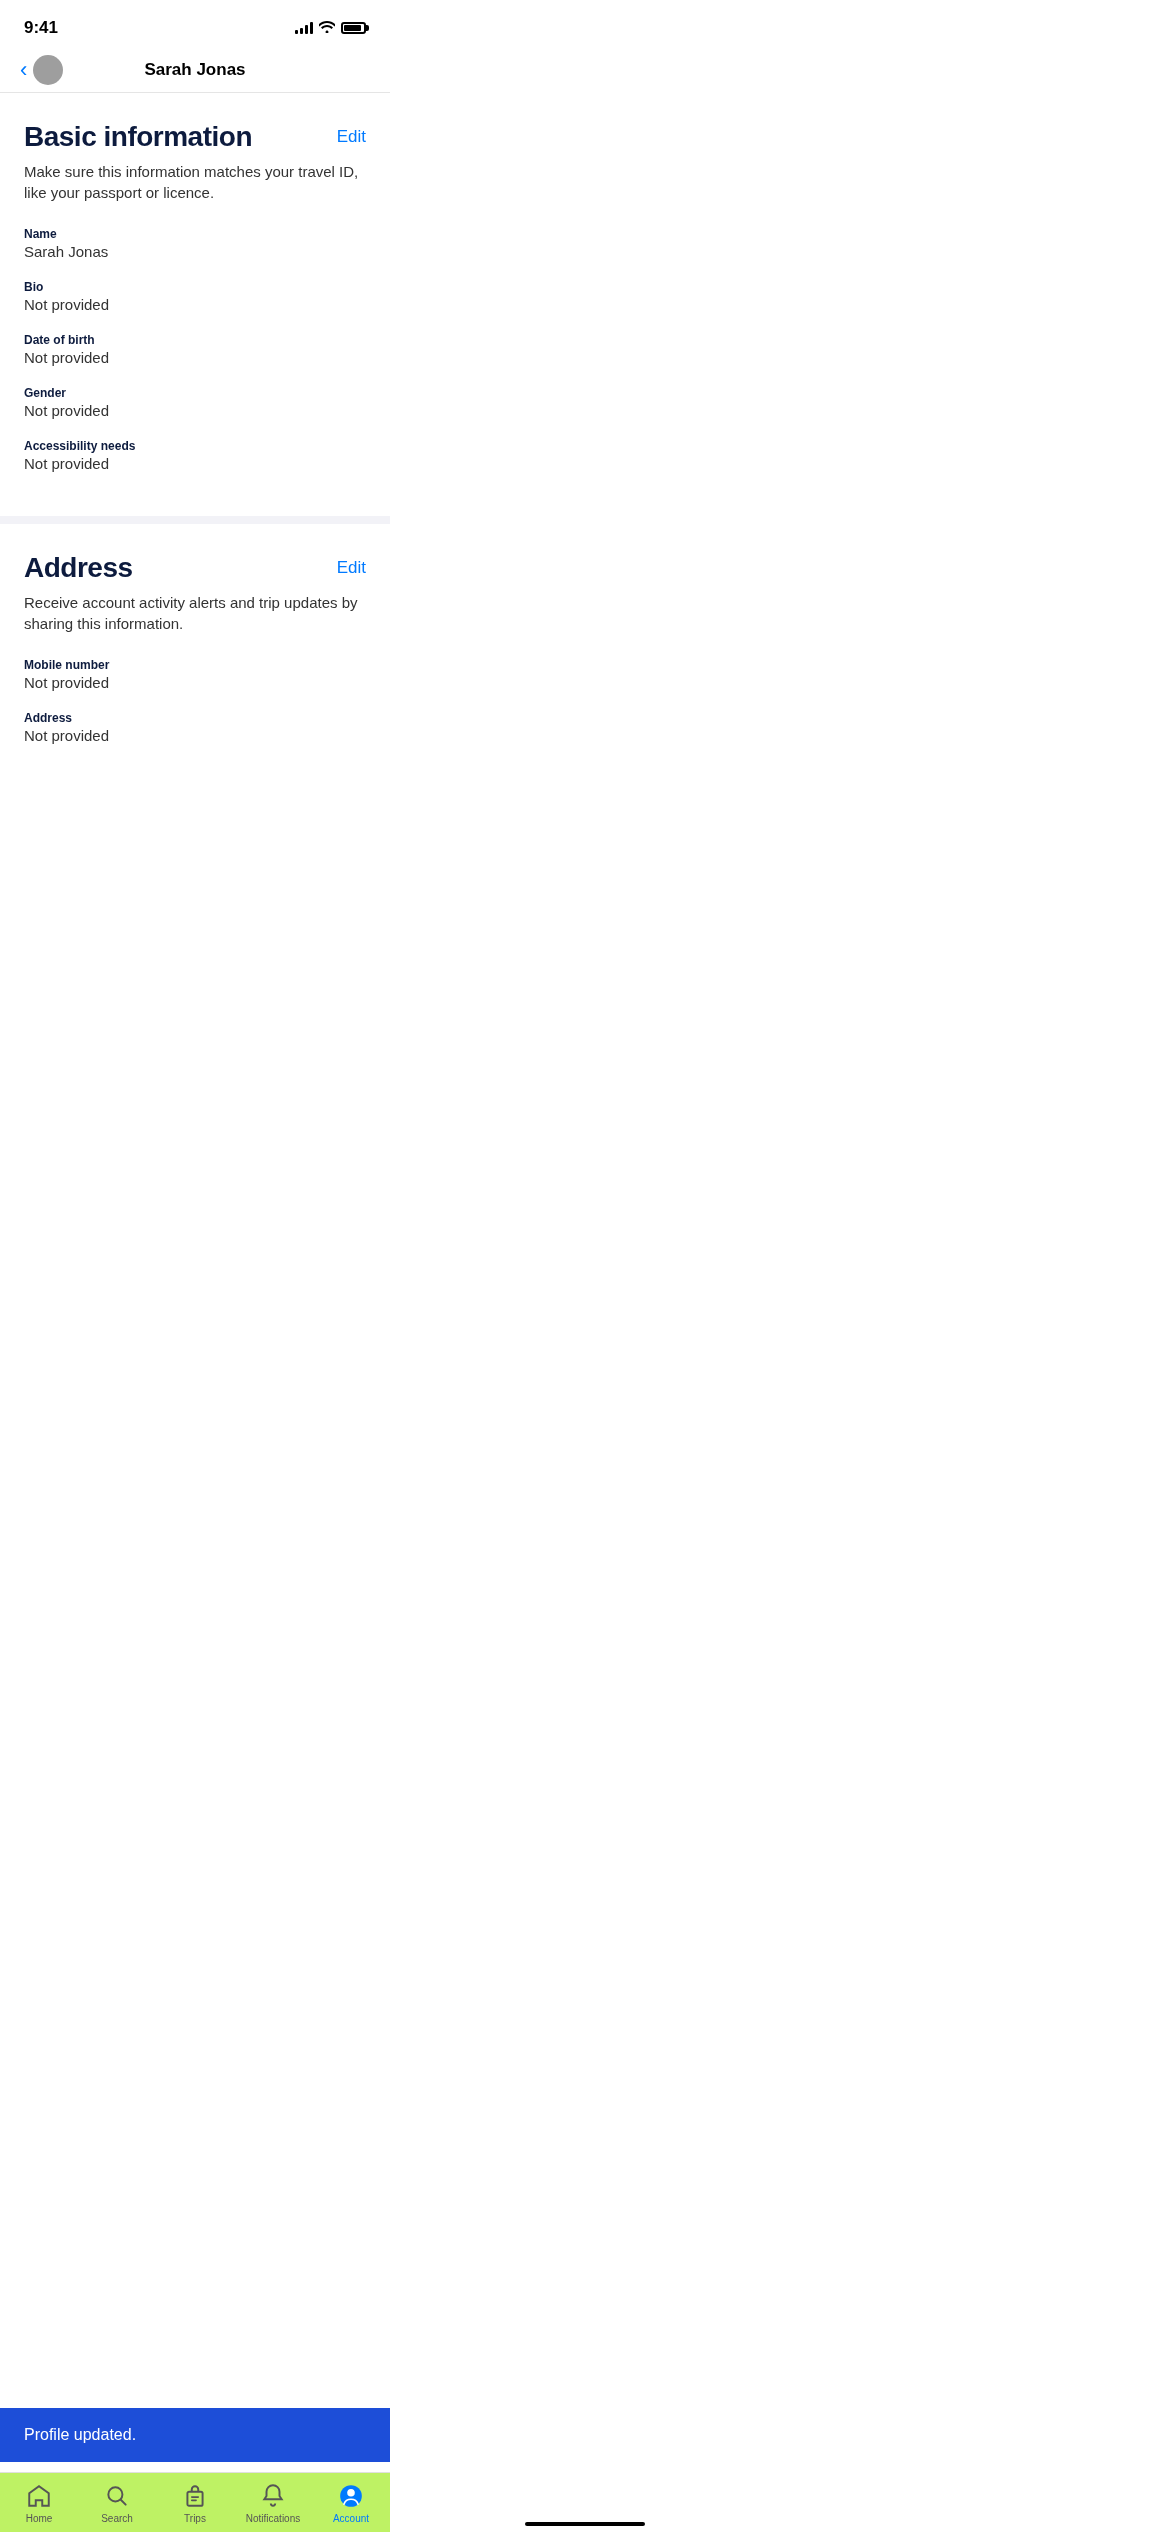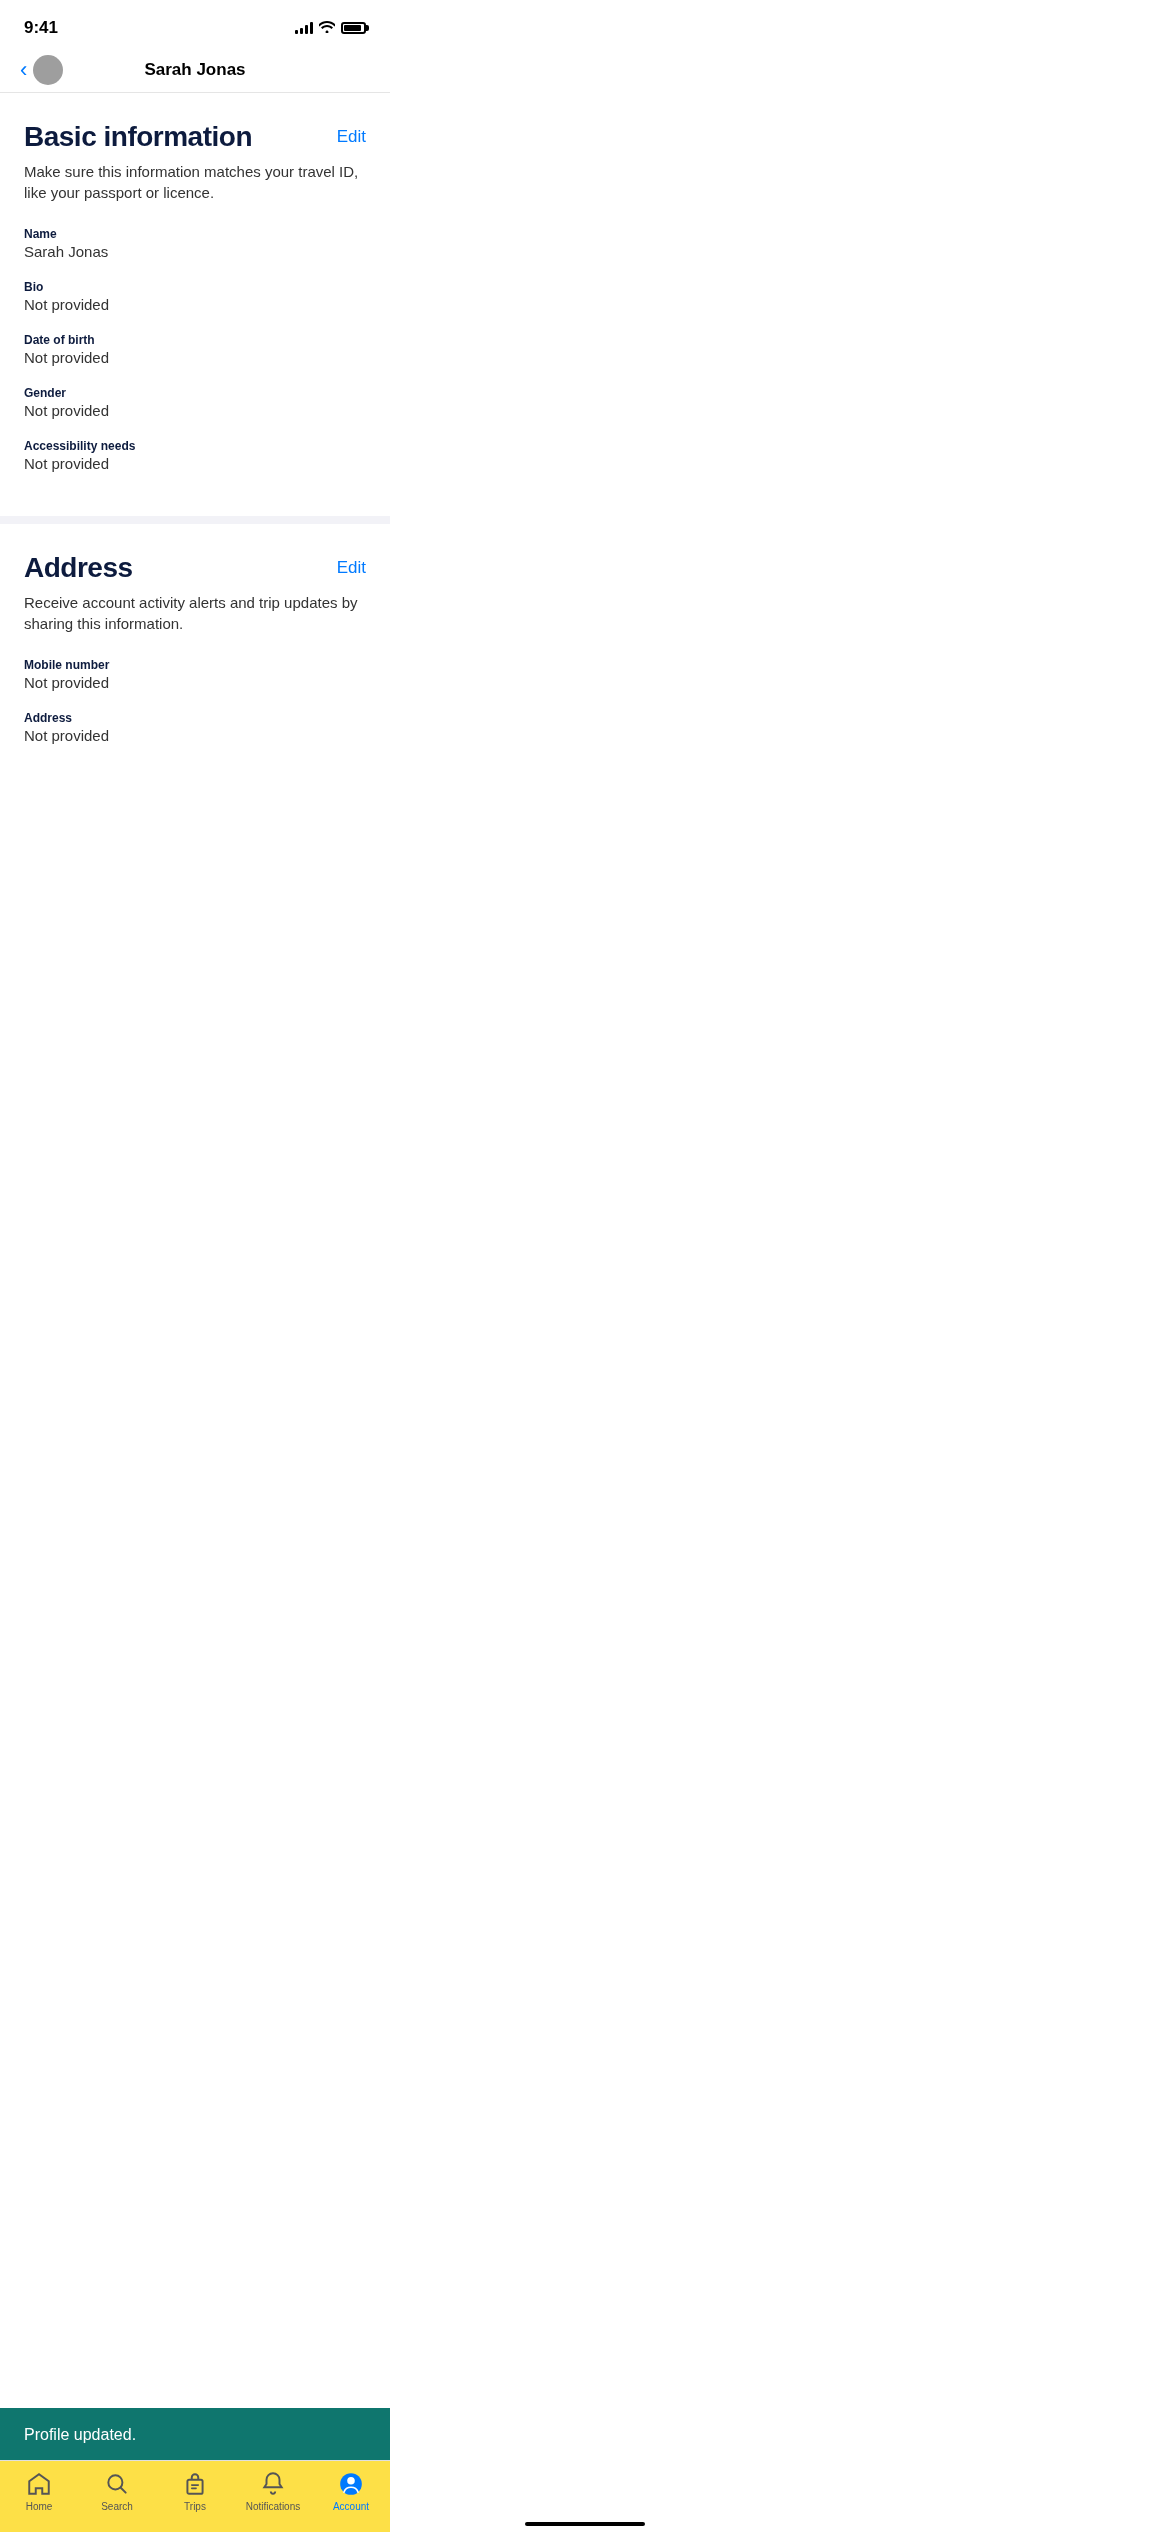--- a/index.html
+++ b/index.html
@@ -189,40 +189,40 @@
       color: #333;
     }
 
     
     .toast {
       position: fixed;
       bottom: 70px;
       left: 0;
       right: 0;
       width: 390px;
-      background: #0f766e;
+      background: #1d4ed8;
       color: #fff;
       padding: 18px 24px;
       font-size: 16px;
       font-weight: 400;
       z-index: 100;
     }
 
     
     .tab-bar {
       position: fixed;
       bottom: 0;
       left: 0;
       width: 390px;
-      background: #fde047;
+      background: #bef264;
       border-top: 1px solid #e0e0e0;
       display: flex;
       justify-content: space-around;
       align-items: flex-end;
-      padding: 10px 0 20px;
+      padding: 10px 0 8px;
       z-index: 200;
     }
 
     .tab-item {
       display: flex;
       flex-direction: column;
       align-items: center;
       gap: 4px;
       cursor: pointer;
       min-width: 60px;

